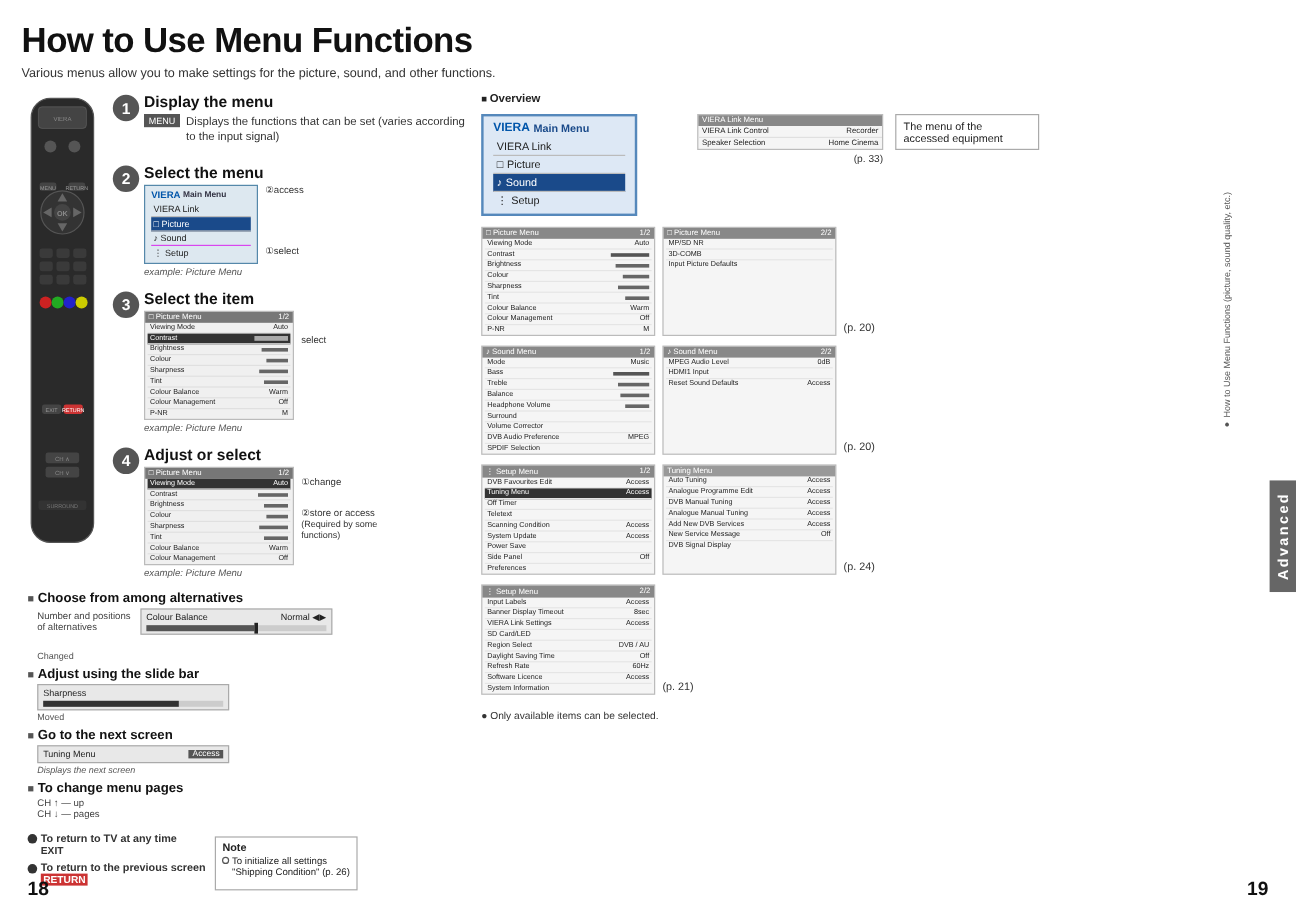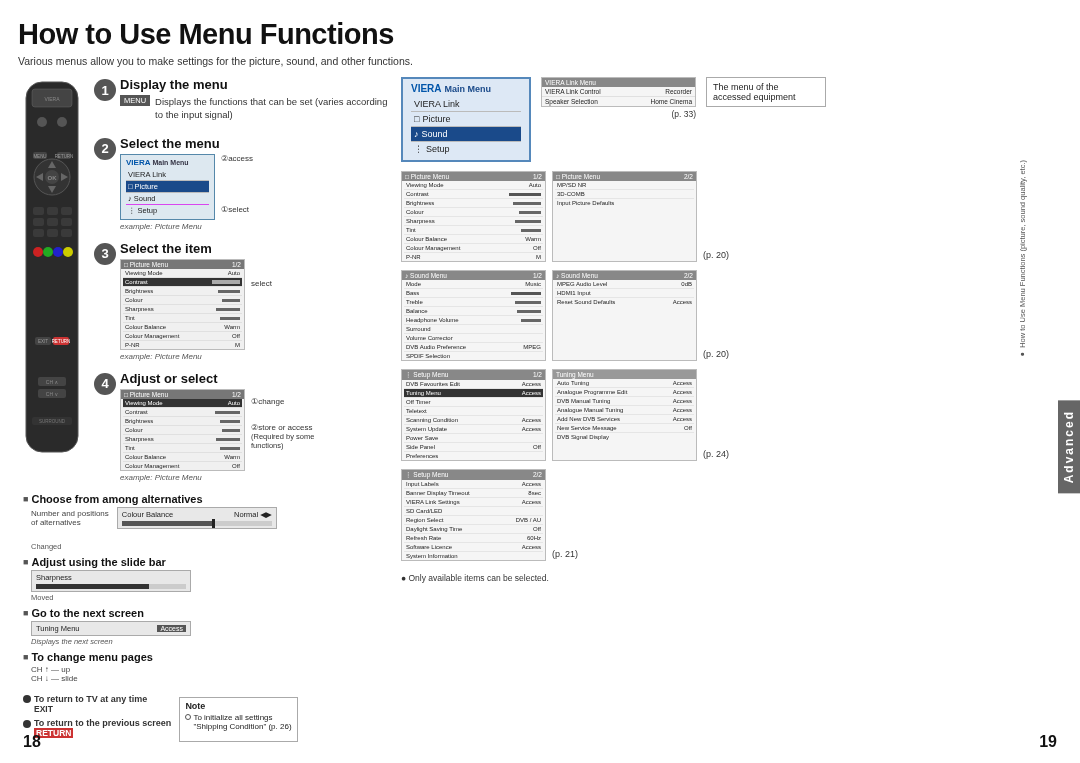--- a/index.html
+++ b/index.html
@@ -439,21 +439,21 @@
               <span style="background:#555; color:#fff; font-size:7px; padding:0 3px;">Access</span>
             </div>
             <div style="font-size:7.5px; color:#555; margin-top:1px;font-style:italic;">Displays the next screen</div>
           </div>
         </div>
 
         <div class="subsection">
           <div class="subsection-title">To change menu pages</div>
           <div style="padding-left:8px; font-size:8px; color:#444;">
             <div>CH ↑ — up</div>
-            <div>CH ↓ — slide</div>
+            <div>CH ↓ — pages</div>
           </div>
         </div>
       </div>
 
       <div style="display:flex; gap:8px; margin-top:6px; padding-left:5px;">
         <div>
           <div style="margin-bottom:4px; font-size:9px; color:#333;">
             <div style="display:flex; align-items:center; gap:3px; font-weight:bold;">
               <span style="width:8px; height:8px; border-radius:50%; background:#333; display:inline-block;"></span>
               <span>To return to TV at any time</span>
@@ -481,20 +481,21 @@
               <div>"Shipping Condition" (p. 26)</div>
             </div>
           </div>
         </div>
       </div>
 
     </div>
 
     <div class="right-col" style="position:relative;">
 
+      <div class="overview-label">Overview</div>
 
       <div style="display:flex; gap:10px; align-items:flex-start; margin-bottom:5px;">
 
         <div style="background:#dde8f5; border:2px solid #5588bb; padding:4px 8px; min-width:130px;">
           <div style="font-size:9px; font-weight:bold; color:#1a4a8a; margin-bottom:3px; display:flex; align-items:center; gap:3px;">
             <span style="font-size:10px; font-weight:900; color:#0055aa;">VIERA</span>
             <span>Main Menu</span>
           </div>
           <div style="font-size:9px; padding:2px 3px; border-bottom:1px solid #bbb;">VIERA Link</div>
           <div style="font-size:9px; padding:2px 3px; border-bottom:1px solid #bbb; display:flex; align-items:center; gap:3px;">
@@ -504,21 +505,21 @@
           <div style="font-size:9px; padding:2px 3px; border-bottom:1px solid #bbb; background:#1a4a8a; color:#fff; display:flex; align-items:center; gap:3px;">
             <span>♪</span>
               <span>Sound</span>
           </div>
           <div style="font-size:9px; padding:2px 3px; display:flex; align-items:center; gap:3px;">
             <span>⋮</span>
               <span>Setup</span>
           </div>
         </div>
 
-        <div style="display:flex; flex-direction:column;">
+        <div style="display:flex; flex-direction:column;margin-left:40px;">
           <div style="background:#f5f5f5; border:1px solid #bbb; width:155px;">
             <div style="background:#888; color:#fff; font-size:6.5px; padding:1px 3px;">VIERA Link Menu</div>
             <div style="display:flex; justify-content:space-between; padding:1px 3px; border-bottom:1px solid #e0e0e0; font-size:6.5px;">
               <span>VIERA Link Control</span>
                 <span>Recorder</span>
             </div>
             <div style="display:flex; justify-content:space-between; padding:1px 3px; font-size:6.5px;">
               <span>Speaker Selection</span>
                 <span>Home Cinema</span>
             </div>

